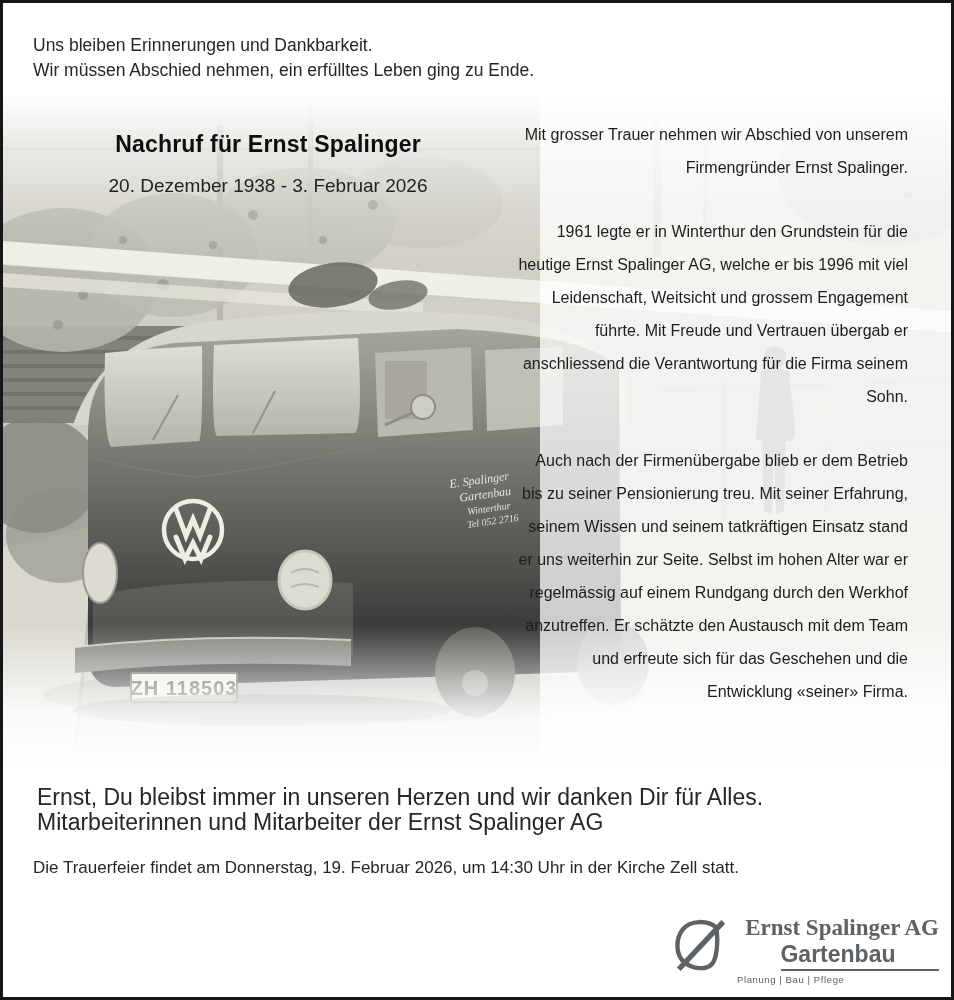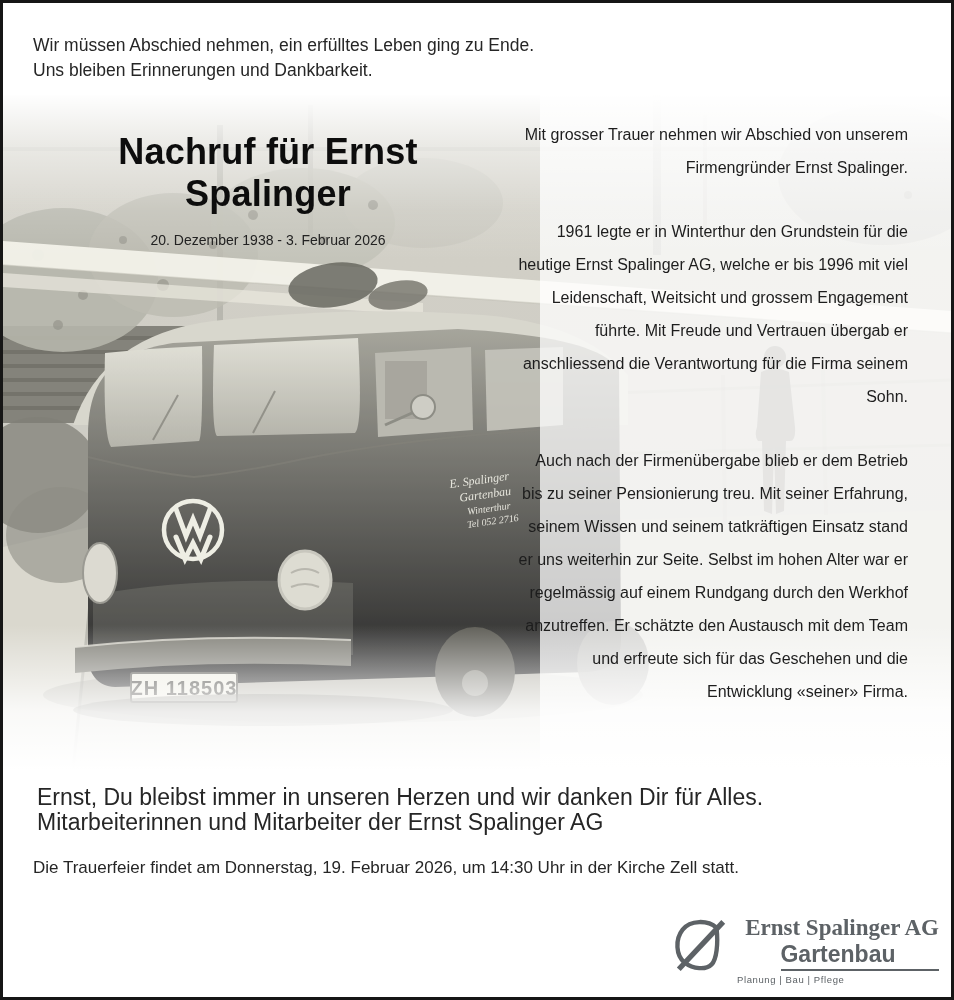--- a/index.html
+++ b/index.html
@@ -12,22 +12,22 @@
     overflow:hidden;
     font-family:"Liberation Sans","DejaVu Sans",sans-serif;
     color:#1c1c1c;
   }
   .photo-layer{position:absolute;left:0;top:92px;width:948px;height:675px;}
   .photo-layer svg{display:block;width:100%;height:100%;}
 
   .intro{position:absolute;left:30px;top:30px;font-size:17.5px;line-height:25px;color:#262626;}
 
   .title-block{position:absolute;left:33px;top:128px;width:464px;text-align:center;}
-  .page-title{margin:0;font-size:36px;font-weight:bold;color:#0d0d0d;letter-spacing:.2px;}
-  .life-dates{margin-top:17px;font-size:14px;color:#222222;}
+  .page-title{margin:0;font-size:23px;font-weight:bold;color:#0d0d0d;letter-spacing:.2px;}
+  .life-dates{margin-top:17px;font-size:19px;color:#222222;}
 
   .tribute{position:absolute;right:43px;top:115px;width:396px;text-align:right;
            font-size:16px;line-height:33px;color:#1d1d1d;}
   .tribute p{margin:0 0 31px 0;}
   .tribute p:last-child{margin-bottom:16px;}
 
   .closing{position:absolute;left:34px;top:782px;font-size:23px;line-height:25px;color:#262626;}
   .funeral{position:absolute;left:30px;top:855px;font-size:17px;color:#262626;}
 
   .logo{position:absolute;right:12px;bottom:12px;width:268px;display:flex;align-items:flex-start;}
@@ -198,22 +198,22 @@
       </g>
 
       <rect x="0" y="0" width="948" height="675" fill="#ffffff" opacity=".15"></rect>
       <rect x="537" y="0" width="411" height="675" fill="#ffffff" opacity=".74"></rect>
       <rect x="0" y="0" width="948" height="165" fill="url(#gradTop)"></rect>
       <rect x="0" y="530" width="948" height="145" fill="url(#gradBottom)"></rect>
     </svg>
   </div>
 
   <div class="intro">
+    <div>Uns bleiben Erinnerungen und Dankbarkeit.</div>
     <div>Wir müssen Abschied nehmen, ein erfülltes Leben ging zu Ende.</div>
-    <div>Uns bleiben Erinnerungen und Dankbarkeit.</div>
   </div>
 
   <div class="title-block">
     <h1 class="page-title">Nachruf für Ernst Spalinger</h1>
     <div class="life-dates">20. Dezember 1938 - 3. Februar 2026</div>
   </div>
 
   <div class="tribute">
     <p>Mit grosser Trauer nehmen wir Abschied von unserem Firmengründer Ernst Spalinger.</p>
     <p>1961 legte er in Winterthur den Grundstein für die heutige Ernst Spalinger AG, welche er bis 1996 mit viel Leidenschaft, Weitsicht und grossem Engagement führte. Mit Freude und Vertrauen übergab er anschliessend die Verantwortung für die Firma seinem Sohn.</p>

